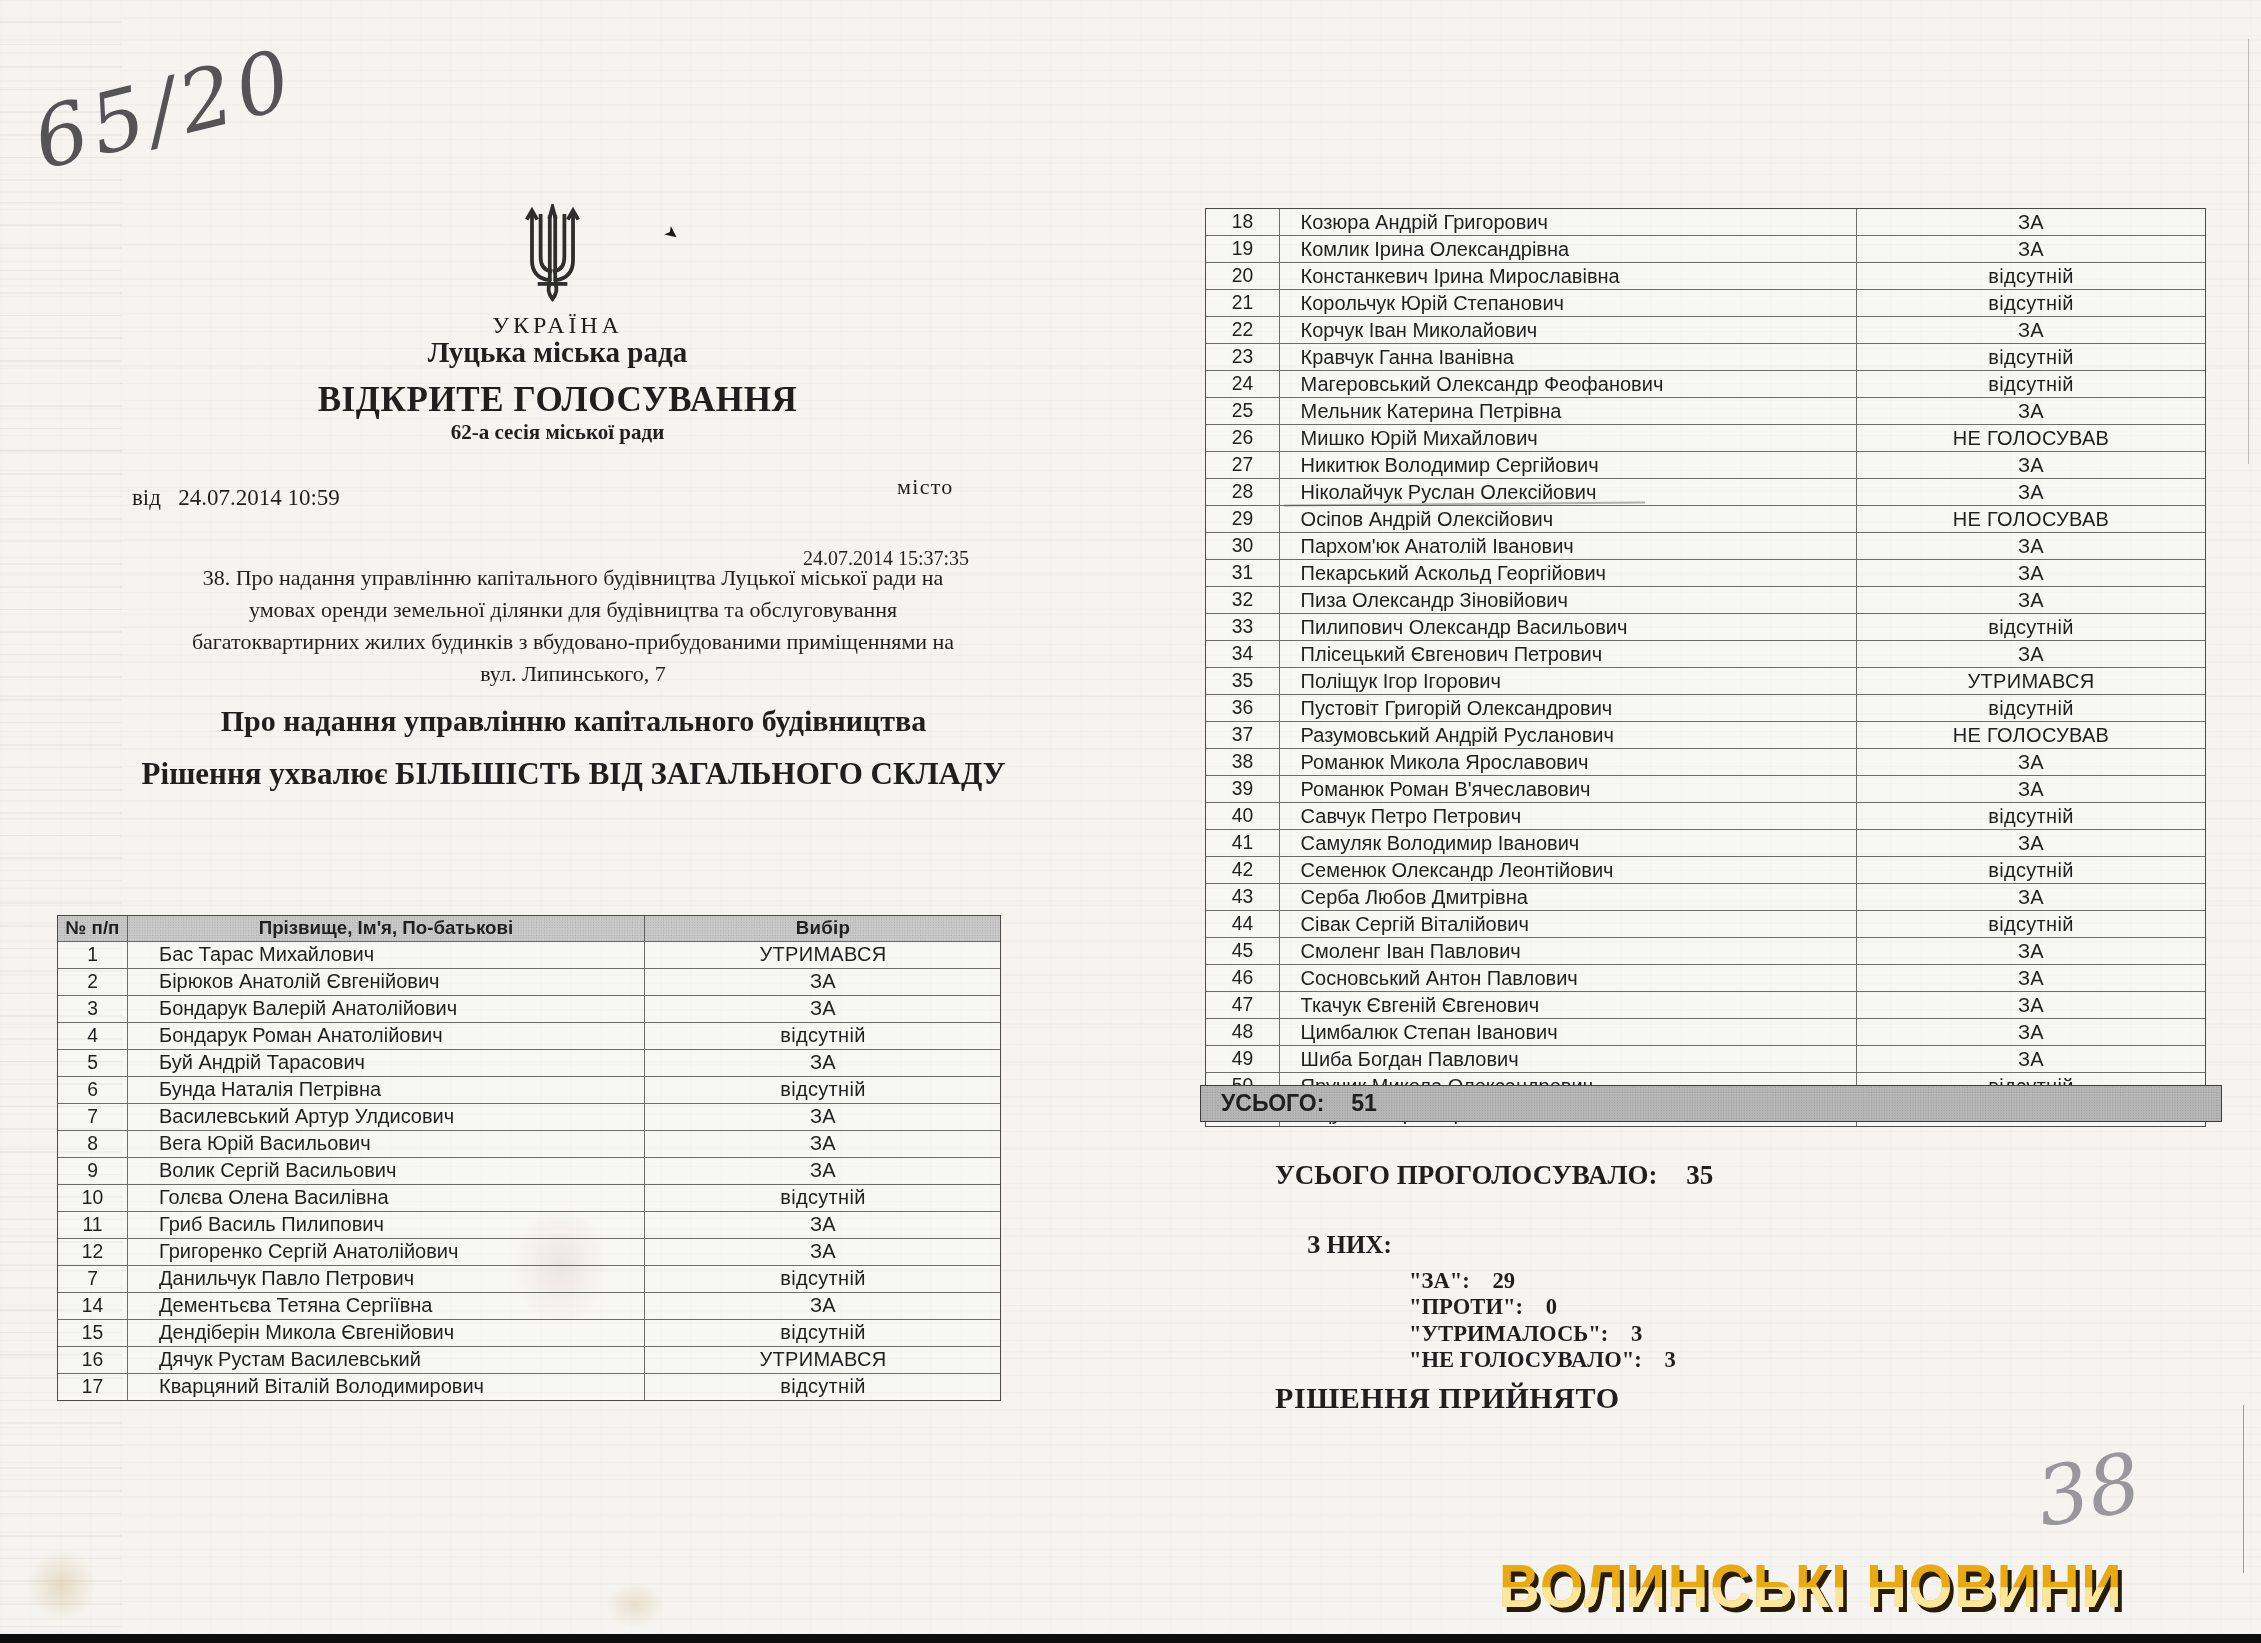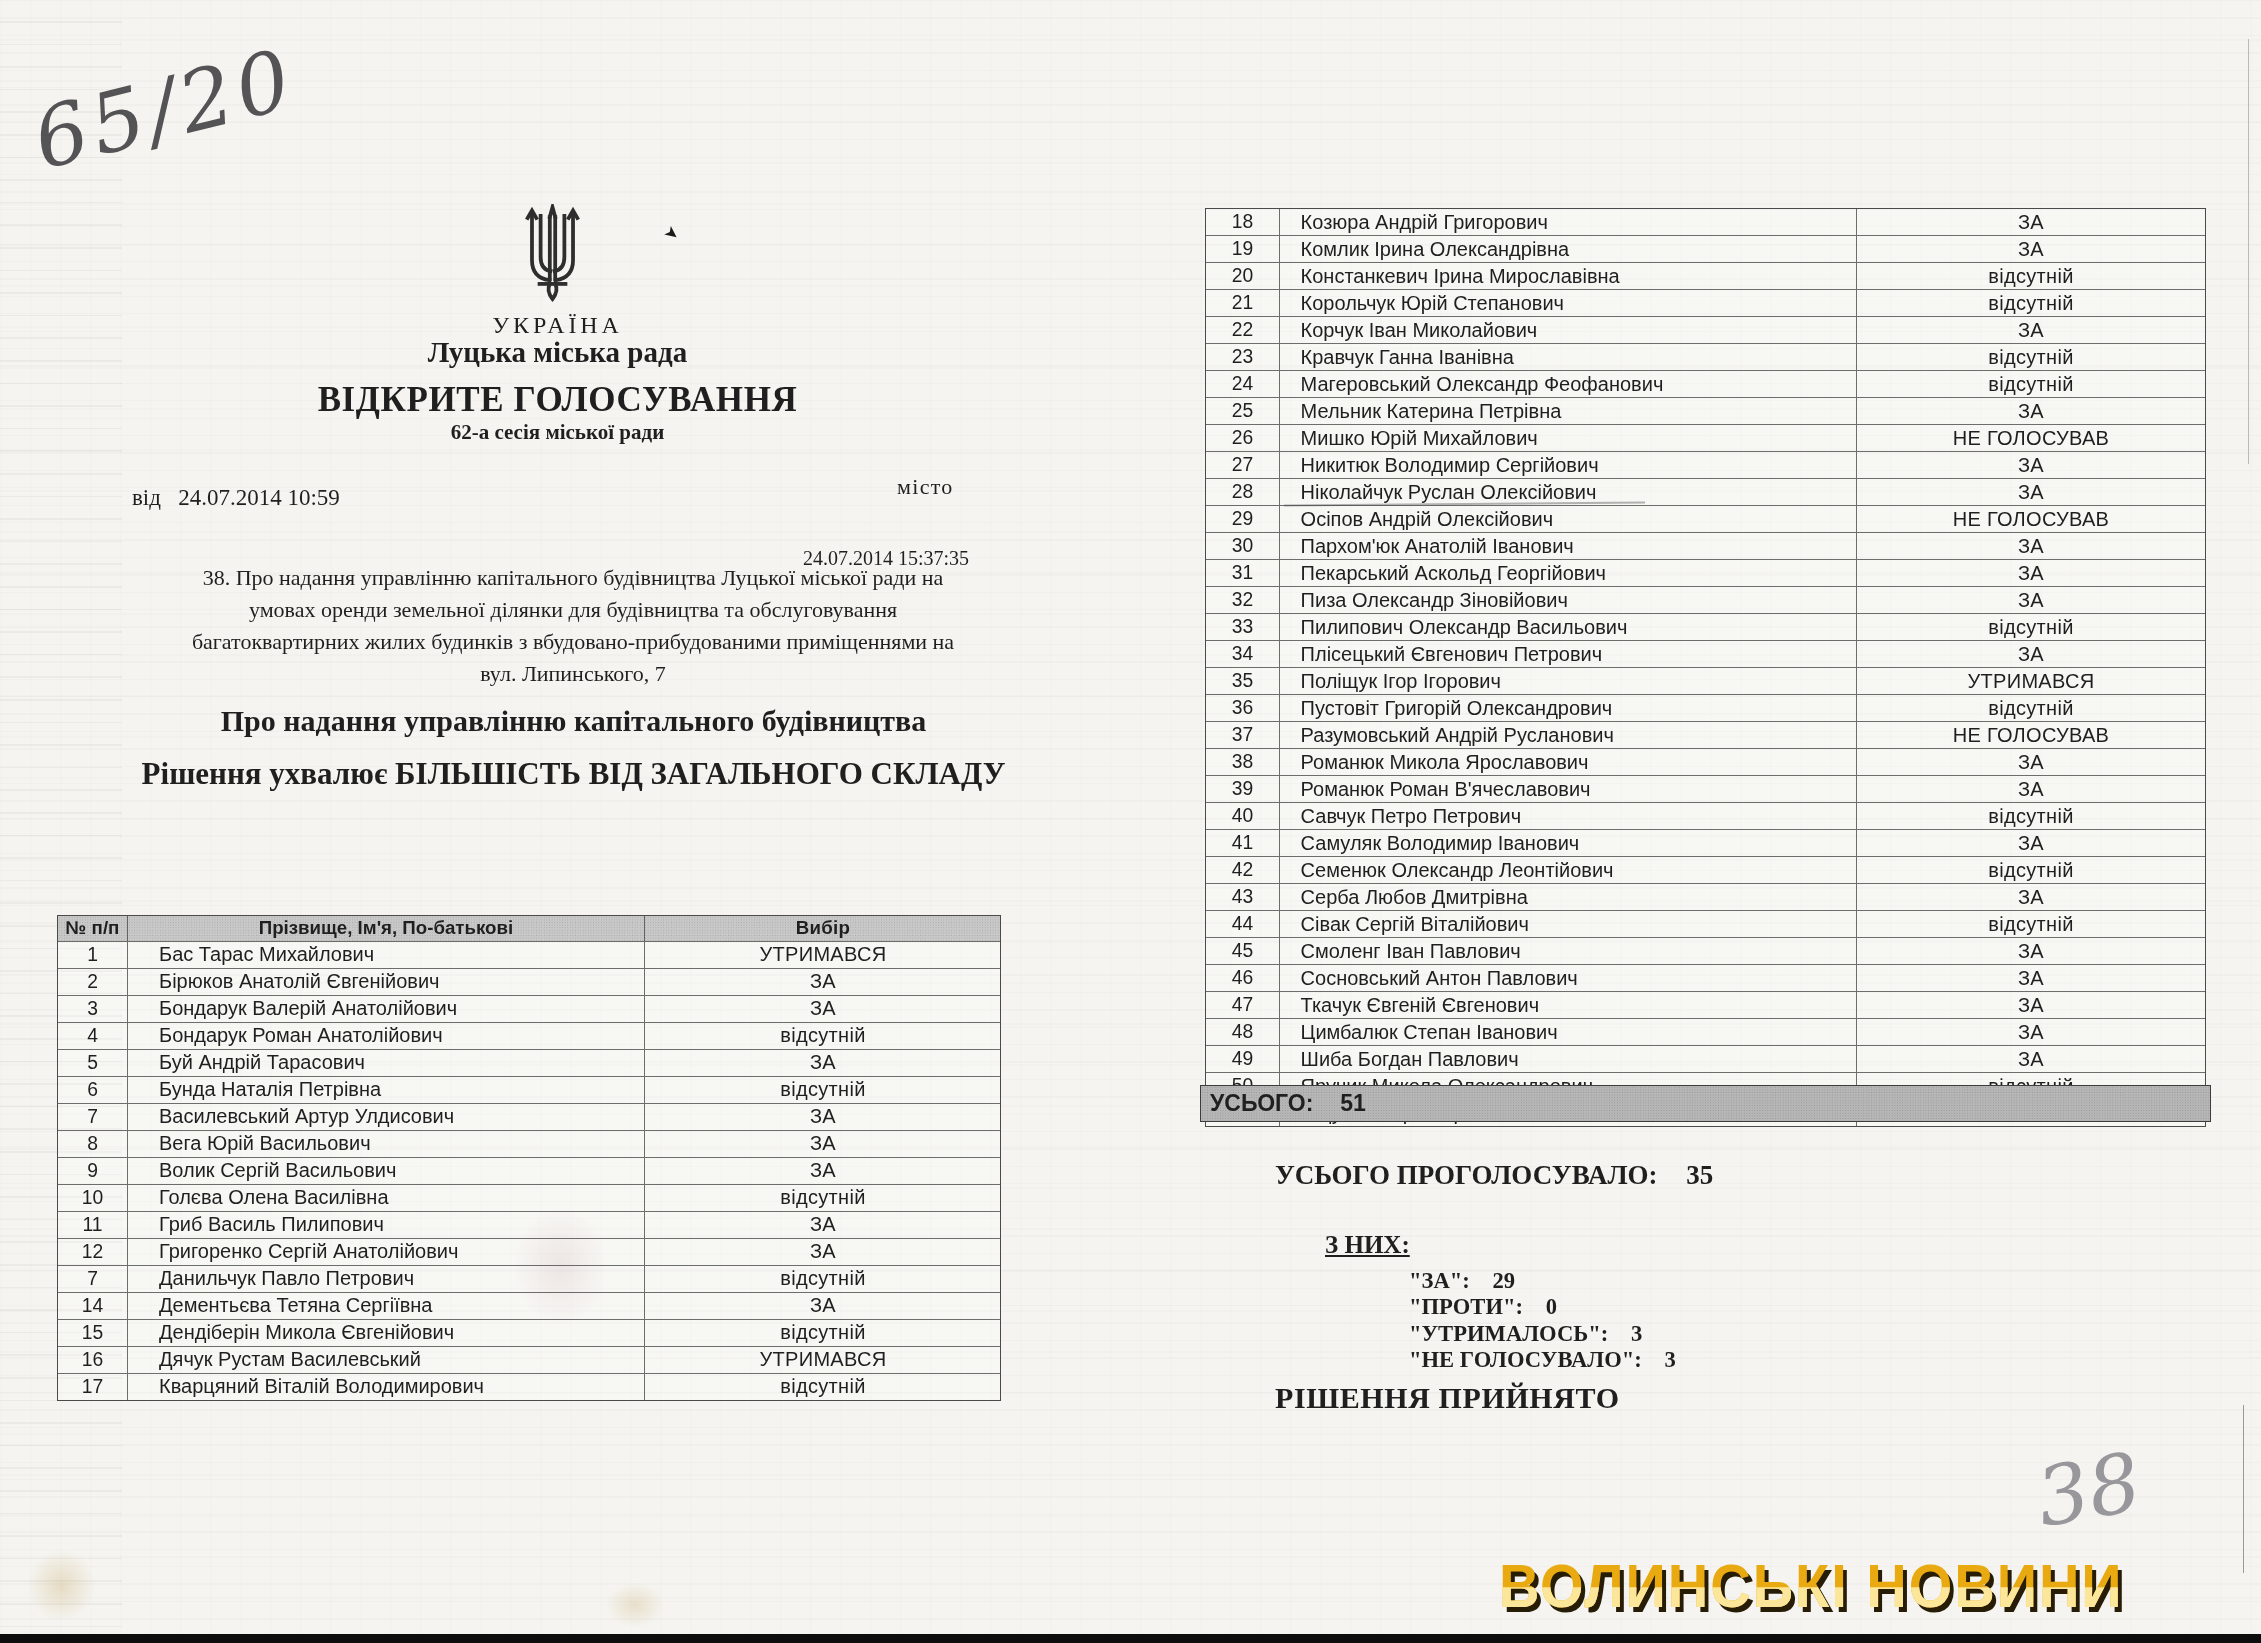--- a/index.html
+++ b/index.html
@@ -67,28 +67,28 @@
   .thead .cell{font-size:18.7px;display:flex;align-items:center;justify-content:center;}
   .cell{overflow:hidden;display:flex;align-items:center;}
   .c-num{justify-content:center;font-size:19.3px;border-right:1.3px solid rgba(74,74,74,0.8);}
   .c-name{font-size:20px;padding-left:31px;border-right:1.3px solid rgba(74,74,74,0.8);}
   .right-table .c-name{padding-left:20.6px;}
   .c-vote{justify-content:center;font-size:20px;letter-spacing:0.3px;}
   .total-bar{position:absolute;left:1200px;top:1085px;width:1009px;height:35px;
     background-color:var(--total-bg);
     background-image:radial-gradient(rgba(0,0,0,0.18) 0.6px, transparent 0.6px);background-size:2.6px 2.6px;
     border:1.3px solid #3c3c3c;display:flex;align-items:center;
-    font-family:"Liberation Sans",sans-serif;font-weight:bold;font-size:23px;}
+    font-family:"Liberation Sans",sans-serif;font-weight:bold;font-size:23px;padding-left:11px;}
   .total-bar .lbl{margin-left:9px;}
   .total-bar .val{margin-left:27px;}
   
   .summary{position:absolute;left:1275px;top:1160px;width:851px;}
   .s-voted{font-size:27px;font-weight:bold;}
   .s-voted .val{margin-left:22px;}
-  .s-ofthem{margin-top:40px;margin-left:50px;font-size:25px;font-weight:bold;text-decoration:underline;}
+  .s-ofthem{margin-top:40px;margin-left:32px;font-size:25px;font-weight:bold;}
   .s-lines{margin-top:9px;margin-left:134px;}
   .s-line{font-size:22.6px;font-weight:bold;line-height:26.4px;}
   .s-line .val{margin-left:17px;}
   .s-decision{margin-top:7.7px;font-size:30px;font-weight:bold;letter-spacing:0.6px;}
   
   .watermark{position:absolute;left:1499px;top:1550px;width:735px;height:64px;
     font-family:"Liberation Sans",sans-serif;font-weight:bold;font-size:55px;
     letter-spacing:1.9px;transform:scale(1.02,1.12);transform-origin:left top;white-space:nowrap;}
   .watermark span{position:absolute;left:0;top:0;}
   .wm-shadow{color:var(--gold-shadow);transform:translate(3.9px,4.5px);}

